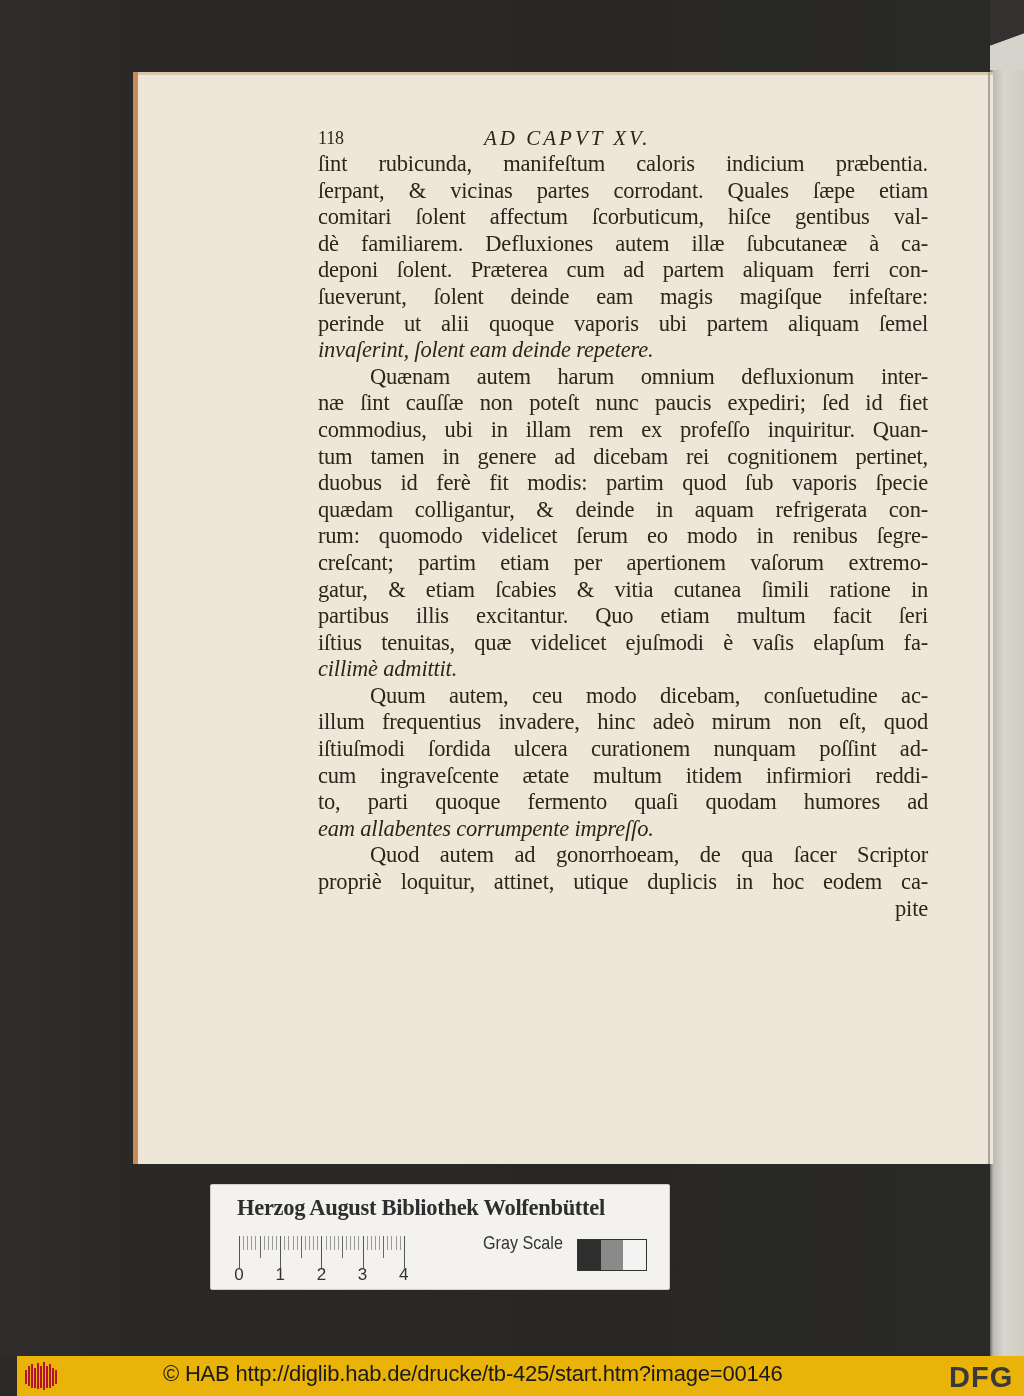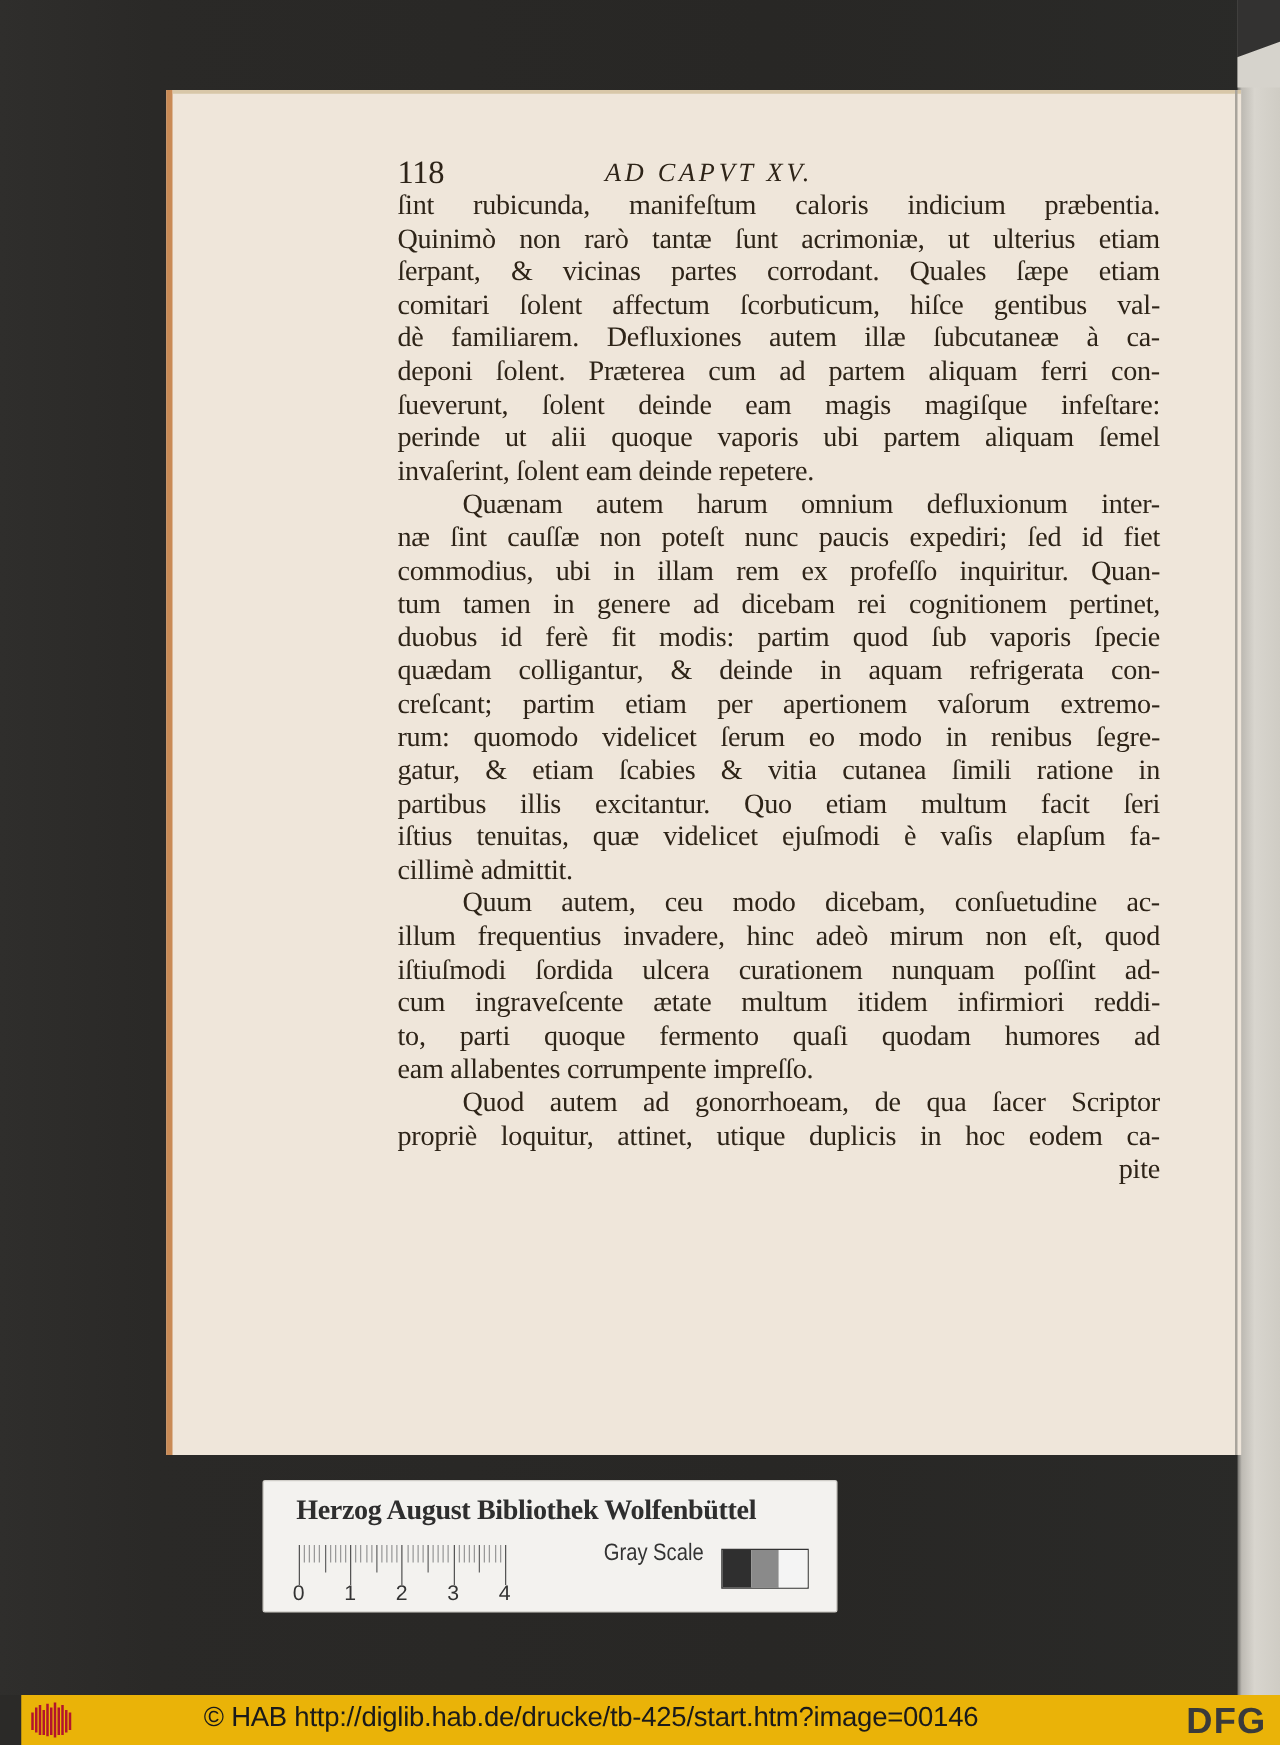--- a/index.html
+++ b/index.html
@@ -33,27 +33,27 @@
   .text-block {
     position:absolute; left:318px; top:125px; width:610px;
     color:#2e2418;
     font-size:22.5px; line-height:26.6px;
     letter-spacing:-0.2px;
   }
   .running-head {
     position:relative; height:26px; margin-bottom:0;
   }
   .page-number {
-    position:absolute; left:0; top:0; font-size:26px;
+    position:absolute; left:0; top:0; font-size:18px;
   }
   .chapter-title {
     position:absolute; left:166px; top:0; font-style:italic; letter-spacing:3px; font-size:21px;
   }
   .line { white-space:nowrap; text-align:justify; text-align-last:justify; display:block; }
-  .line.last { text-align-last:left; }
+  .line.last { text-align-last:left;font-style:italic; }
   .line.indent { padding-left:52px; }
   .line.right { text-align:right; text-align-last:right; }
 
   .target {
     position:absolute; left:210px; top:1184px; width:460px; height:106px;
     background:#f3f2ef; border:1px solid #cfcdc8; box-sizing:border-box;
     border-radius:2px;
   }
   .target-title {
     position:absolute; left:26px; top:10px;
@@ -102,36 +102,35 @@
 <div class="page"></div>
 <div class="page-gutter-line"></div>
 
 <div class="text-block">
   <div class="running-head">
     <span class="page-number">118</span>
     <span class="chapter-title">AD CAPVT XV.</span>
   </div>
   <div id="lines">
       <span class="line ">ſint rubicunda, manifeſtum caloris indicium præbentia.</span>
-      <span class="line ">Quinimò non rarò tantæ ſunt acrimoniæ, ut ulterius etiam</span>
       <span class="line ">ſerpant, &amp; vicinas partes corrodant.  Quales ſæpe etiam</span>
       <span class="line ">comitari ſolent affectum ſcorbuticum, hiſce gentibus val-</span>
       <span class="line ">dè familiarem.  Defluxiones autem illæ ſubcutaneæ à ca-</span>
       <span class="line ">deponi ſolent.  Præterea cum ad partem aliquam ferri con-</span>
       <span class="line ">ſueverunt, ſolent deinde eam magis magiſque infeſtare:</span>
       <span class="line ">perinde ut alii quoque vaporis ubi partem aliquam ſemel</span>
       <span class="line last">invaſerint, ſolent eam deinde repetere.</span>
       <span class="line indent">Quænam autem harum omnium defluxionum inter-</span>
       <span class="line ">næ ſint cauſſæ non poteſt nunc paucis expediri; ſed id fiet</span>
       <span class="line ">commodius, ubi in illam rem ex profeſſo inquiritur. Quan-</span>
       <span class="line ">tum tamen in genere ad dicebam rei cognitionem pertinet,</span>
       <span class="line ">duobus id ferè fit modis: partim quod ſub vaporis ſpecie</span>
       <span class="line ">quædam colligantur, &amp; deinde in aquam refrigerata con-</span>
+      <span class="line ">rum: quomodo videlicet ſerum eo modo in renibus ſegre-</span>
       <span class="line ">creſcant; partim etiam per apertionem vaſorum extremo-</span>
-      <span class="line ">rum: quomodo videlicet ſerum eo modo in renibus ſegre-</span>
       <span class="line ">gatur, &amp; etiam ſcabies &amp; vitia cutanea ſimili ratione in</span>
       <span class="line ">partibus illis excitantur.  Quo etiam multum facit ſeri</span>
       <span class="line ">iſtius tenuitas, quæ videlicet ejuſmodi è vaſis elapſum fa-</span>
       <span class="line last">cillimè admittit.</span>
       <span class="line indent">Quum autem, ceu modo dicebam, conſuetudine ac-</span>
       <span class="line ">illum frequentius invadere, hinc adeò mirum non eſt, quod</span>
       <span class="line ">iſtiuſmodi ſordida ulcera curationem nunquam poſſint ad-</span>
       <span class="line ">cum ingraveſcente ætate multum itidem infirmiori reddi-</span>
       <span class="line ">to, parti quoque fermento quaſi quodam humores ad</span>
       <span class="line last">eam allabentes corrumpente impreſſo.</span>

